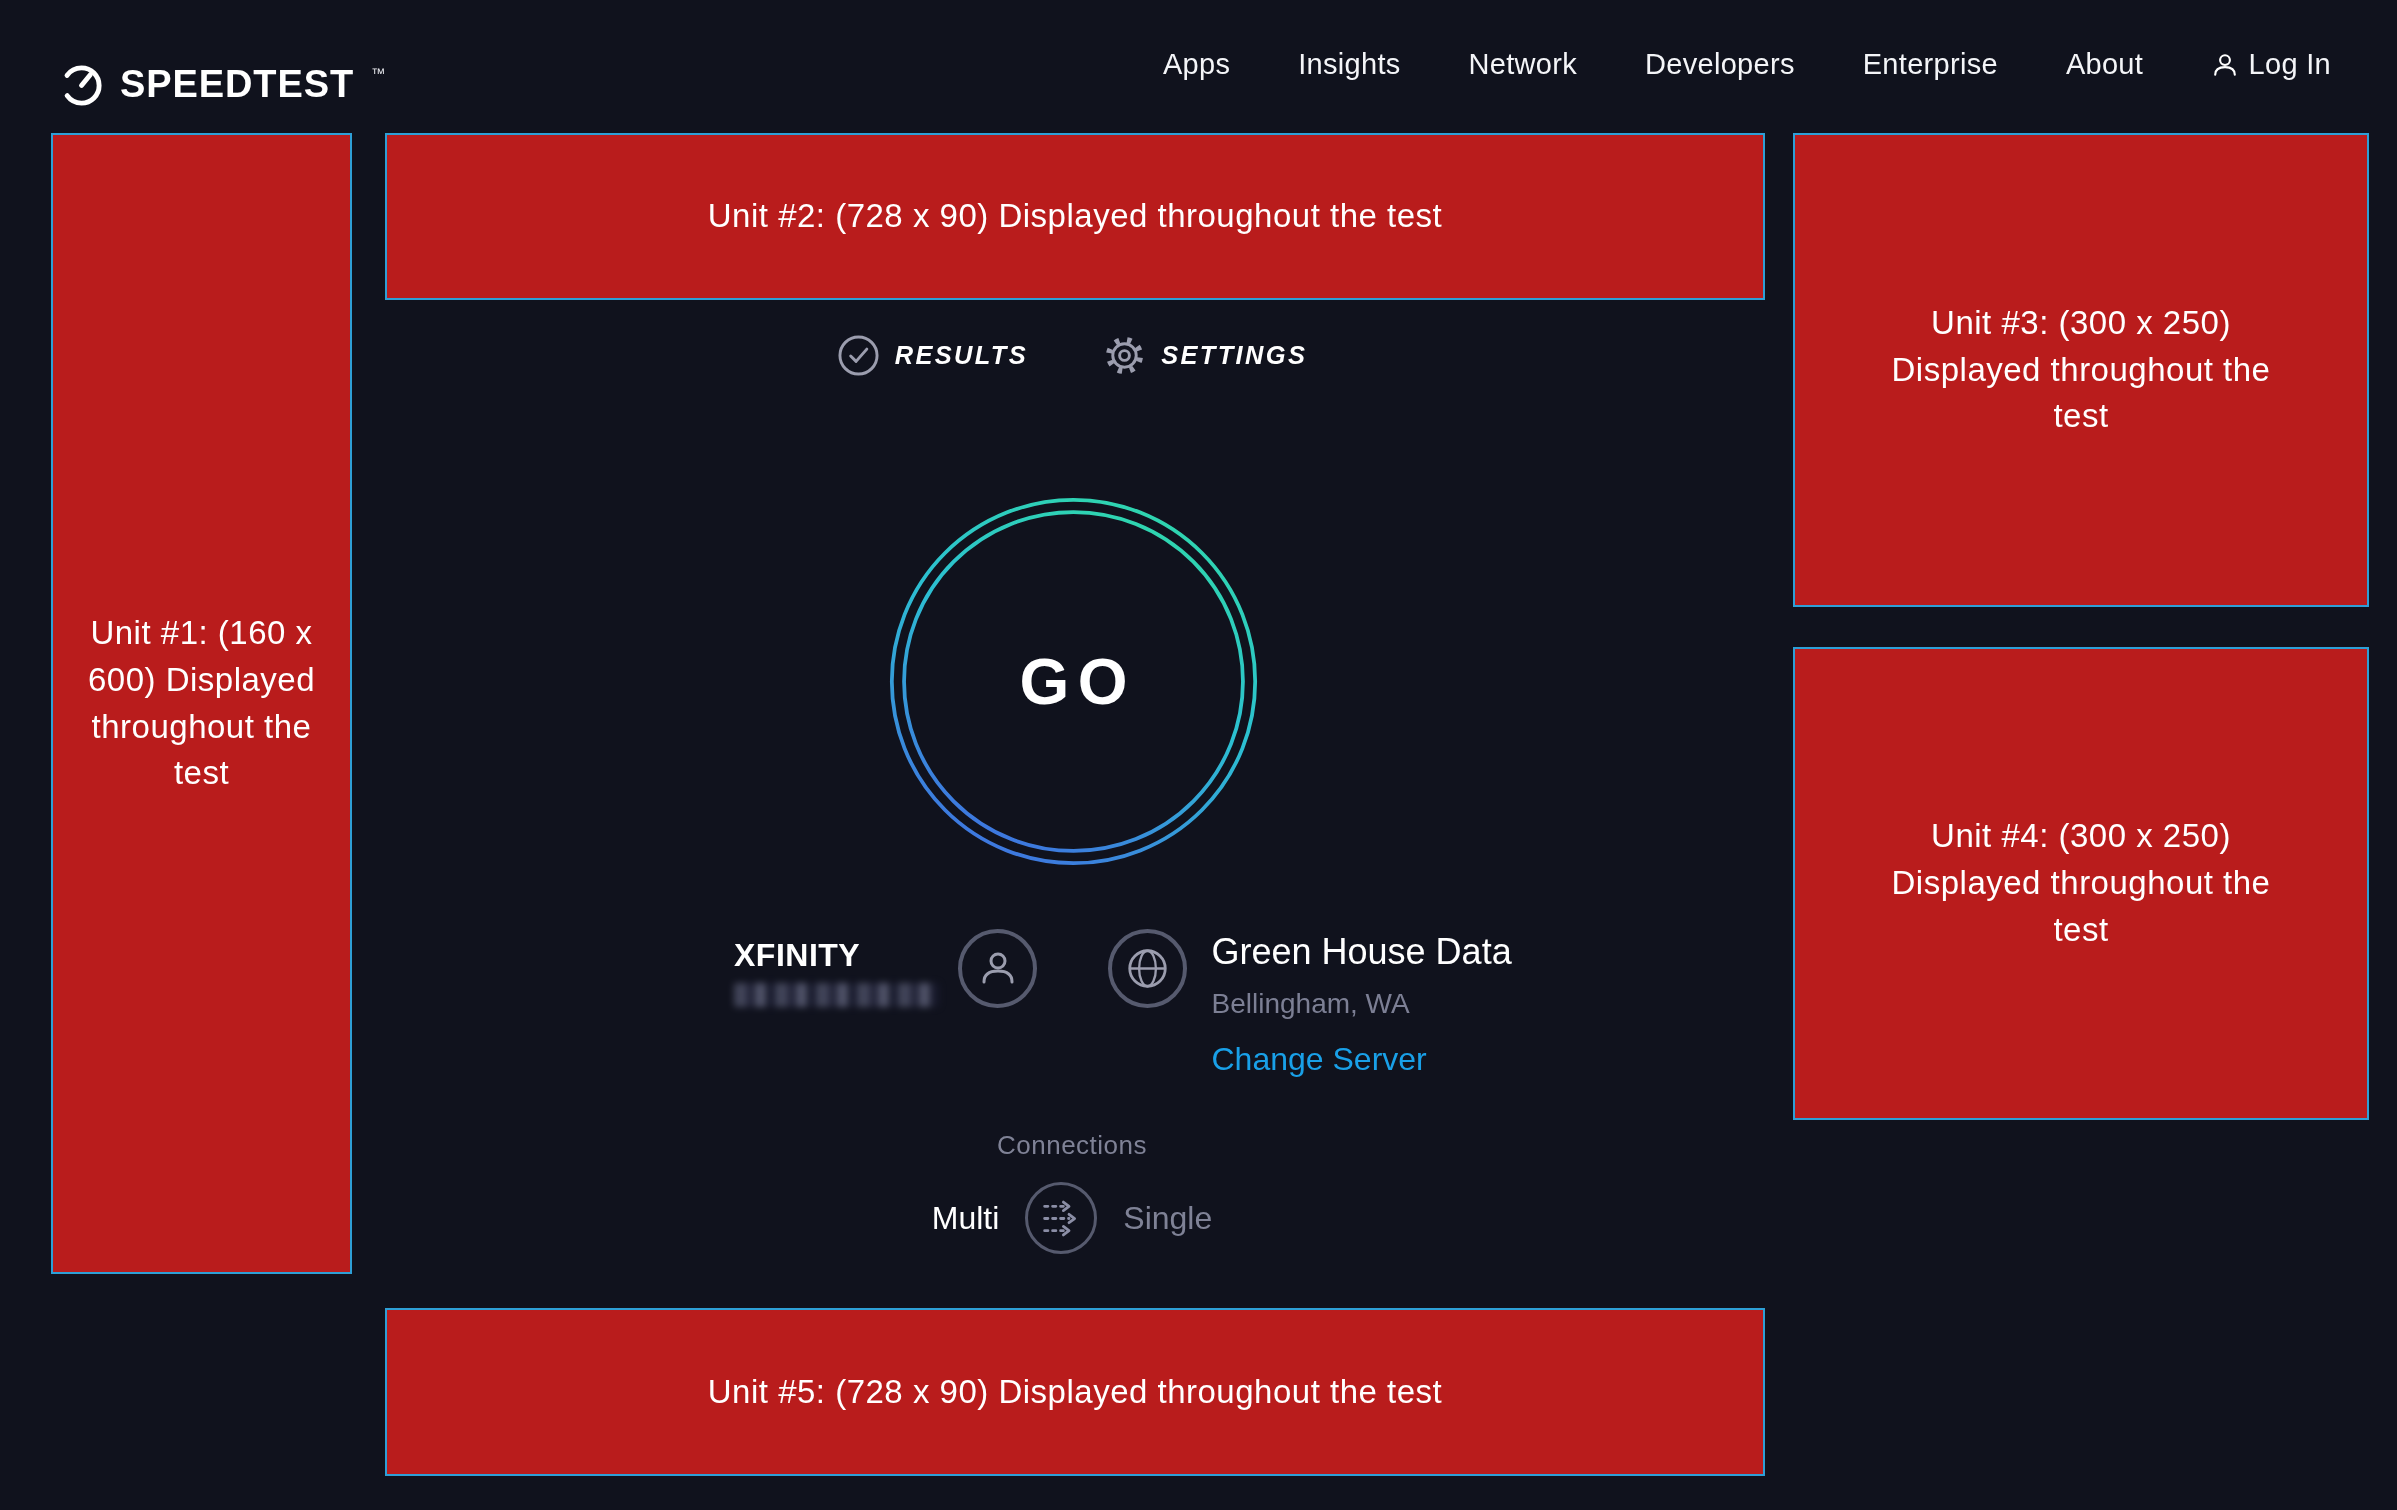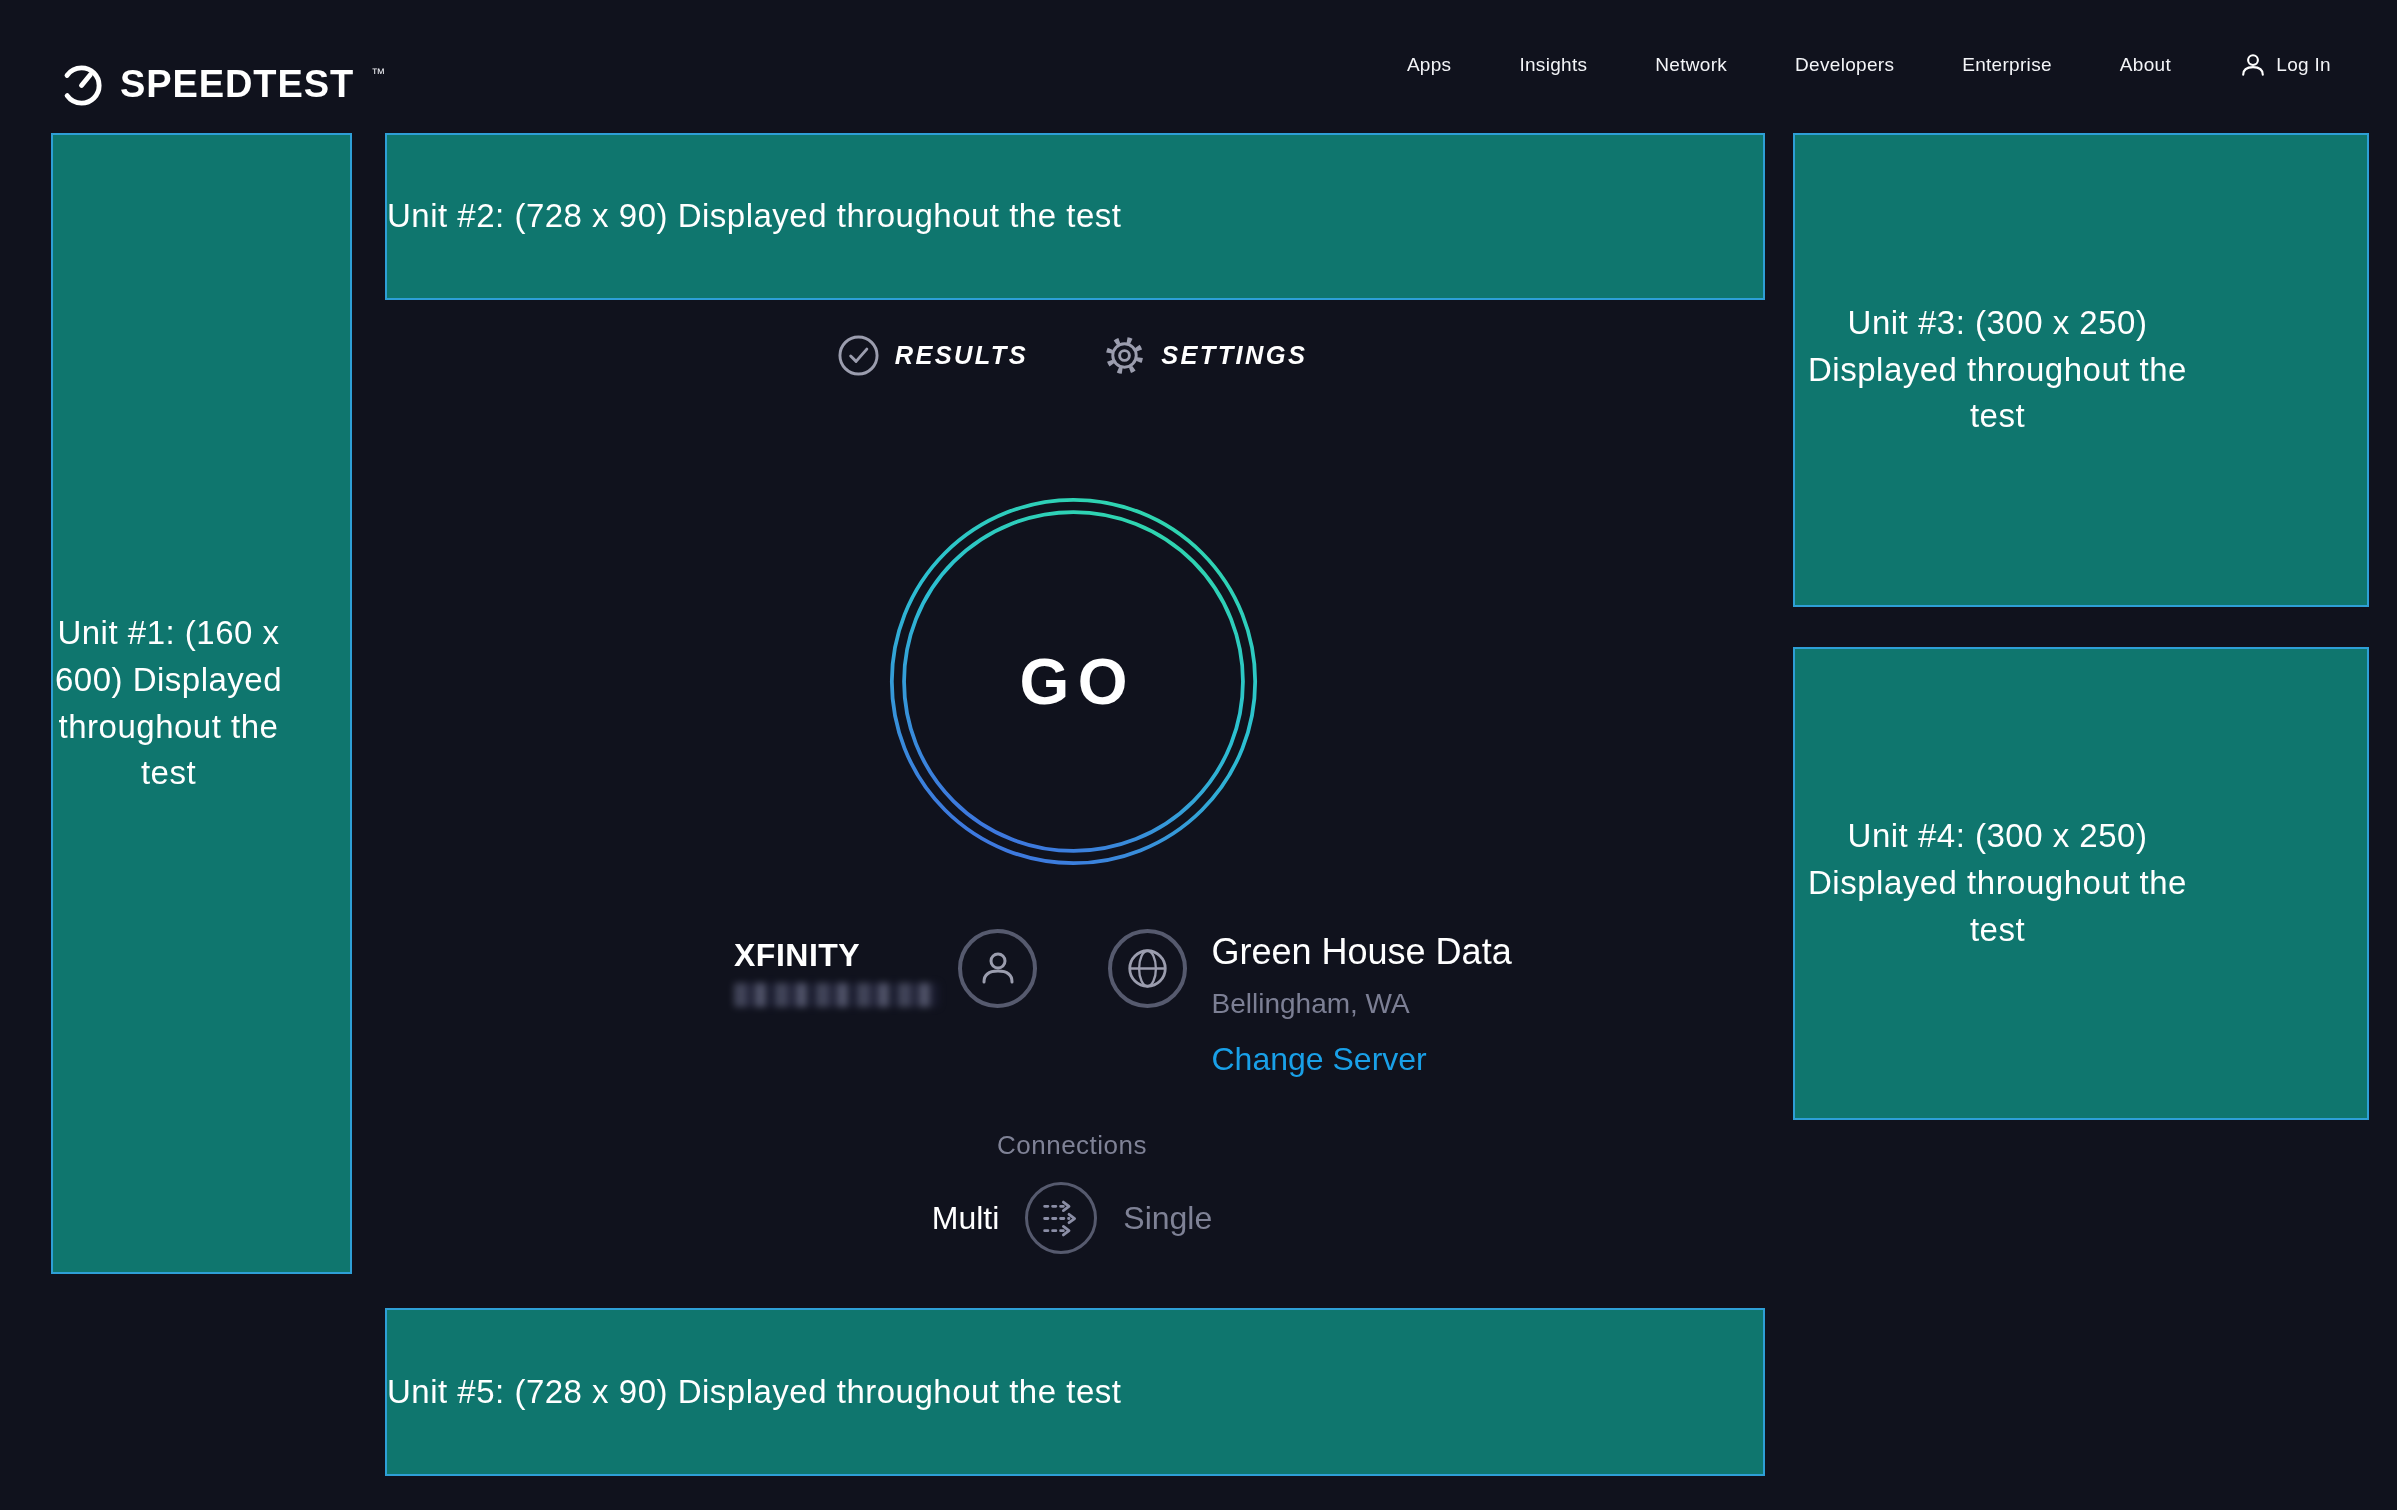--- a/index.html
+++ b/index.html
@@ -15,29 +15,29 @@
   
   .topnav {
     position:absolute; left:0; top:0; width:2397px; height:129px;
     display:flex; align-items:center; justify-content:space-between;
     padding:0 66px 0 58px;
   }
   .brand { display:flex; align-items:center; gap:15px;margin-top:40px; }
   .brand-name { font-size:38px; font-weight:700; letter-spacing:0.9px; color:#fff; }
   .brand-tm { font-size:14px; vertical-align:top; position:relative; top:-11.3px; left:1.9px; color:#e8e9ee; }
   .nav-items { display:flex; align-items:center; gap:68px; }
-  .nav-item { font-size:19px; color:#f4f5f8; cursor:pointer; letter-spacing:0.3px; }
+  .nav-item { font-size:29px; color:#f4f5f8; cursor:pointer; letter-spacing:0.3px; }
   .login { display:flex; align-items:center; gap:9.4px; }
 
   
   .ad {
     position:absolute;
-    background:#0f766e;
+    background:#b91c1c;
     border:2.8px solid #2e9fd6;
-    display:flex; align-items:center; justify-content:flex-start;
+    display:flex; align-items:center; justify-content:center;
     text-align:center;
   }
   .ad span { font-size:33px; line-height:1.42; letter-spacing:0.5px; color:#fff; }
   #unit1 { left:51px;   top:133px;  width:301px;  height:1141px; }
   #unit1 span { width:231px; }
   #unit2 { left:385px;  top:133px;  width:1380px; height:167px; }
   #unit3 { left:1793px; top:133px;  width:576px;  height:474px; }
   #unit3 span, #unit4 span { width:405px; }
   #unit4 { left:1793px; top:647px;  width:576px;  height:473px; }
   #unit5 { left:385px;  top:1308px; width:1380px; height:168px; }

